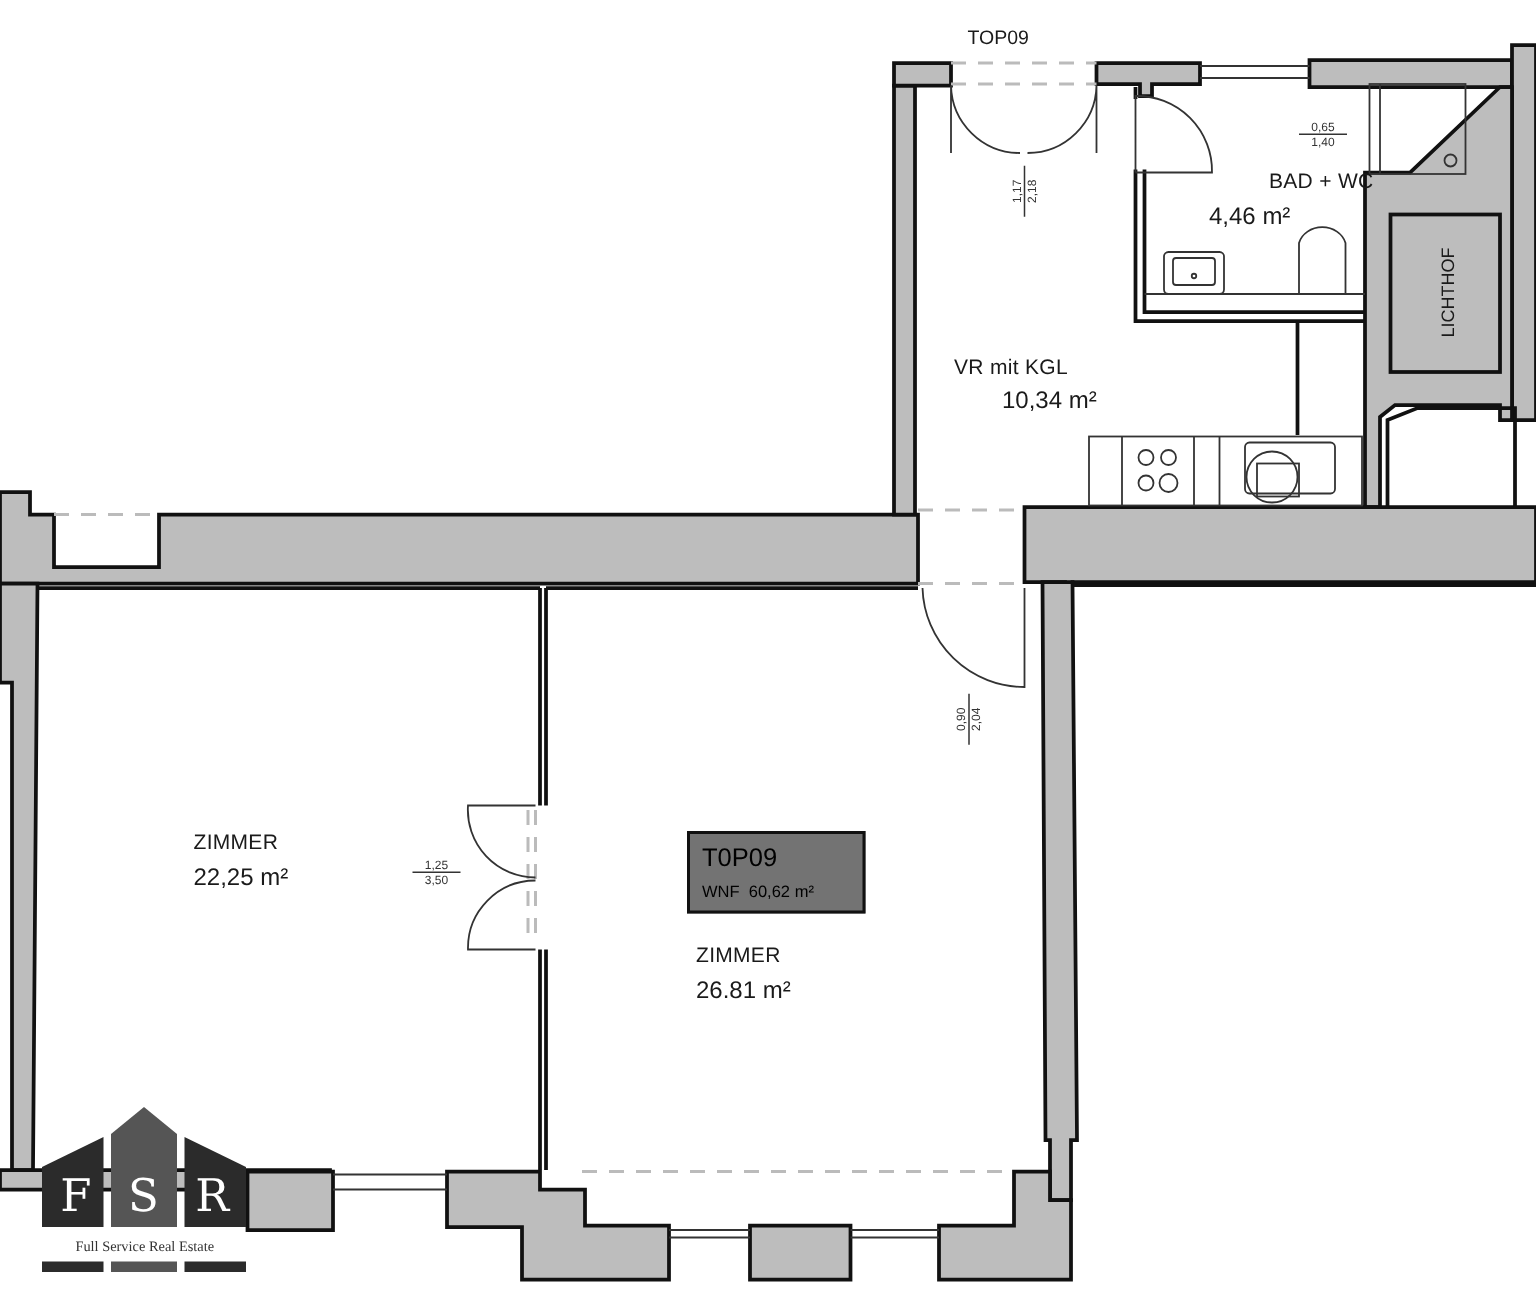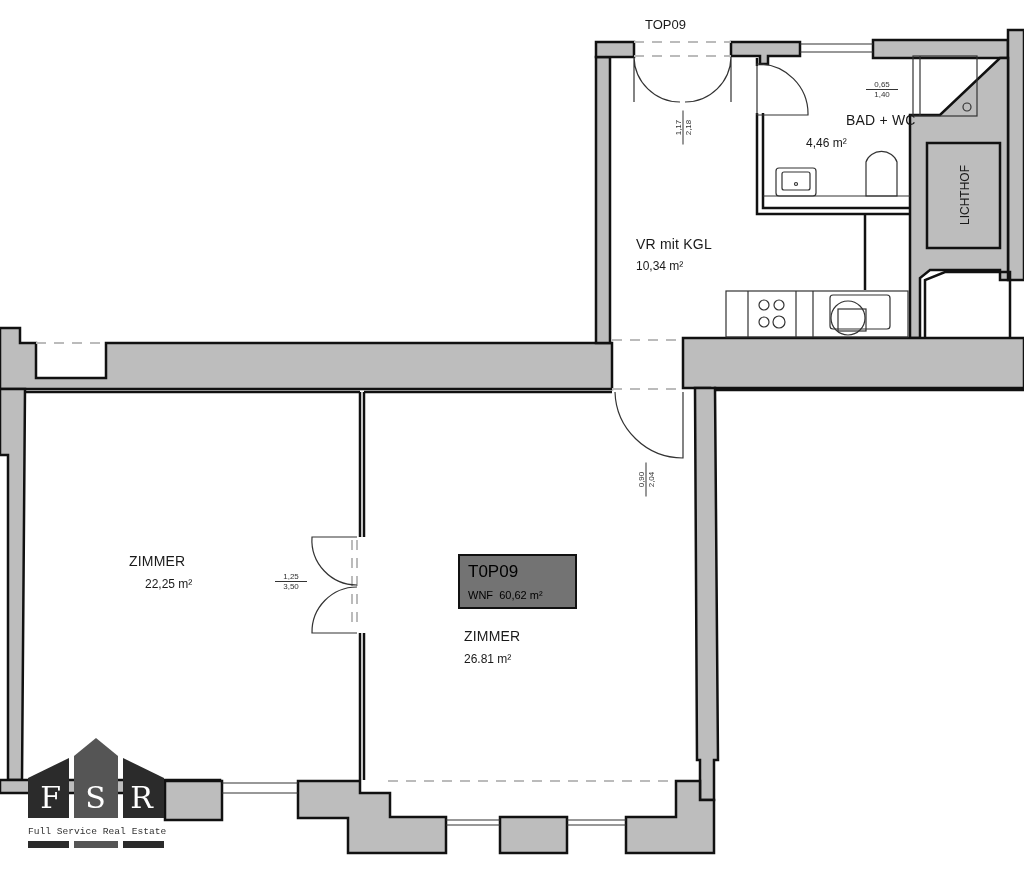--- a/index.html
+++ b/index.html
@@ -4,30 +4,30 @@
   <style>
     html, body { margin: 0; padding: 0; background: #ffffff; }
     body { width: 1024px; height: 876px; overflow: hidden; position: relative; font-family: "Liberation Sans", sans-serif; }
     #plan { position: absolute; left: 0; top: 0; width: 1024px; height: 876px; }
     .wall { fill: #bdbdbd; stroke: #111; stroke-width: 2.5; stroke-linejoin: miter; }
     .line { fill: none; stroke: #111; stroke-width: 2.5; }
     .thin { fill: none; stroke: #333; stroke-width: 1.2; }
     .dash { fill: none; stroke: #bbb; stroke-width: 2; stroke-dasharray: 10 8; }
     .lbl { position: absolute; color: #1a1a1a; white-space: nowrap; }
     .room-name { font-size: 14px; letter-spacing: 0.2px; }
-    .room-area { font-size: 12px; }
+    .room-area { font-size: 16px; }
     .dim { position: absolute; font-size: 8px; color: #333; text-align: center; line-height: 9px; }
     .dim .num { display: block; }
     .dim .bar { display: block; border-top: 1px solid #333; margin: 0 -4px; }
     .unit-box { position: absolute; left: 458px; top: 554px; width: 119px; height: 55px; border: 2px solid #111; box-sizing: border-box; background: #737373; }
     .unit-box .code { position: absolute; left: 8px; top: 6px; font-size: 17px; }
     .unit-box .wnf { position: absolute; left: 8px; top: 33px; font-size: 11px; }
     .logo { position: absolute; left: 28px; top: 738px; width: 137px; height: 112px; }
     .logo .letters { position: absolute; left: 0; top: 42px; width: 137px; display: flex; justify-content: space-around; color: #fff; font-family: "DejaVu Serif", serif; font-size: 30px; }
-    .logo .tag { position: absolute; left: 0; top: 88px; width: 137px; font-family: Liberation Mono, monospace; font-size: 9.6px; color: #333; text-align: center; white-space: nowrap; }
+    .logo .tag { position: absolute; left: 0; top: 88px; width: 137px; font-family: Liberation Serif, serif; font-size: 9.6px; color: #333; text-align: center; white-space: nowrap; }
     .vert { position: absolute; transform: rotate(-90deg); transform-origin: center center; }
   </style>
 </head>
 <body>
 
 <svg id="plan" viewBox="0 0 1024 876" xmlns="http://www.w3.org/2000/svg">
 
   <g>
 
     <path class="wall" d="M0 328 L20 328 L20 343 L36 343 L36 378 L106 378 L106 343 L612 343 L612 389 L0 389 Z"></path>
@@ -137,27 +137,27 @@
     <path d="M123 758 L164 778 L164 818 L123 818 Z" fill="#2b2b2b"></path>
     <rect x="28" y="841" width="41" height="7" fill="#2b2b2b"></rect>
     <rect x="74" y="841" width="44" height="7" fill="#555"></rect>
     <rect x="123" y="841" width="41" height="7" fill="#2b2b2b"></rect>
   </g>
 </svg>
 
 <div class="lbl" style="left:645px; top:17px; font-size:13px;">TOP09</div>
 
 <div class="lbl room-name" style="left:636px; top:236px;text-align:center;">VR mit KGL</div>
-<div class="lbl room-area" style="left:636px; top:259px;">10,34 m²</div>
+<div class="lbl room-area" style="left:668px; top:259px;">10,34 m²</div>
 
 <div class="lbl room-name" style="left:805px; top:112px;margin-left:41px;">BAD + WC</div>
 <div class="lbl room-area" style="left:806px; top:136px;">4,46 m²</div>
 
 <div class="lbl room-name" style="left:129px; top:553px;">ZIMMER</div>
-<div class="lbl room-area" style="left:129px; top:577px;margin-left:16px;">22,25 m²</div>
+<div class="lbl room-area" style="left:129px; top:577px;">22,25 m²</div>
 
 <div class="lbl room-name" style="left:464px; top:628px;">ZIMMER</div>
 <div class="lbl room-area" style="left:464px; top:652px;">26.81 m²</div>
 
 <div class="unit-box">
   <span class="code">T0P09</span>
   <span class="wnf"><span>WNF</span>&nbsp;&nbsp;<span>60,62 m²</span></span>
 </div>
 
 <div class="lbl vert" style="left:930px; top:188px; width:70px; text-align:center; font-size:12px;">LICHTHOF</div>

